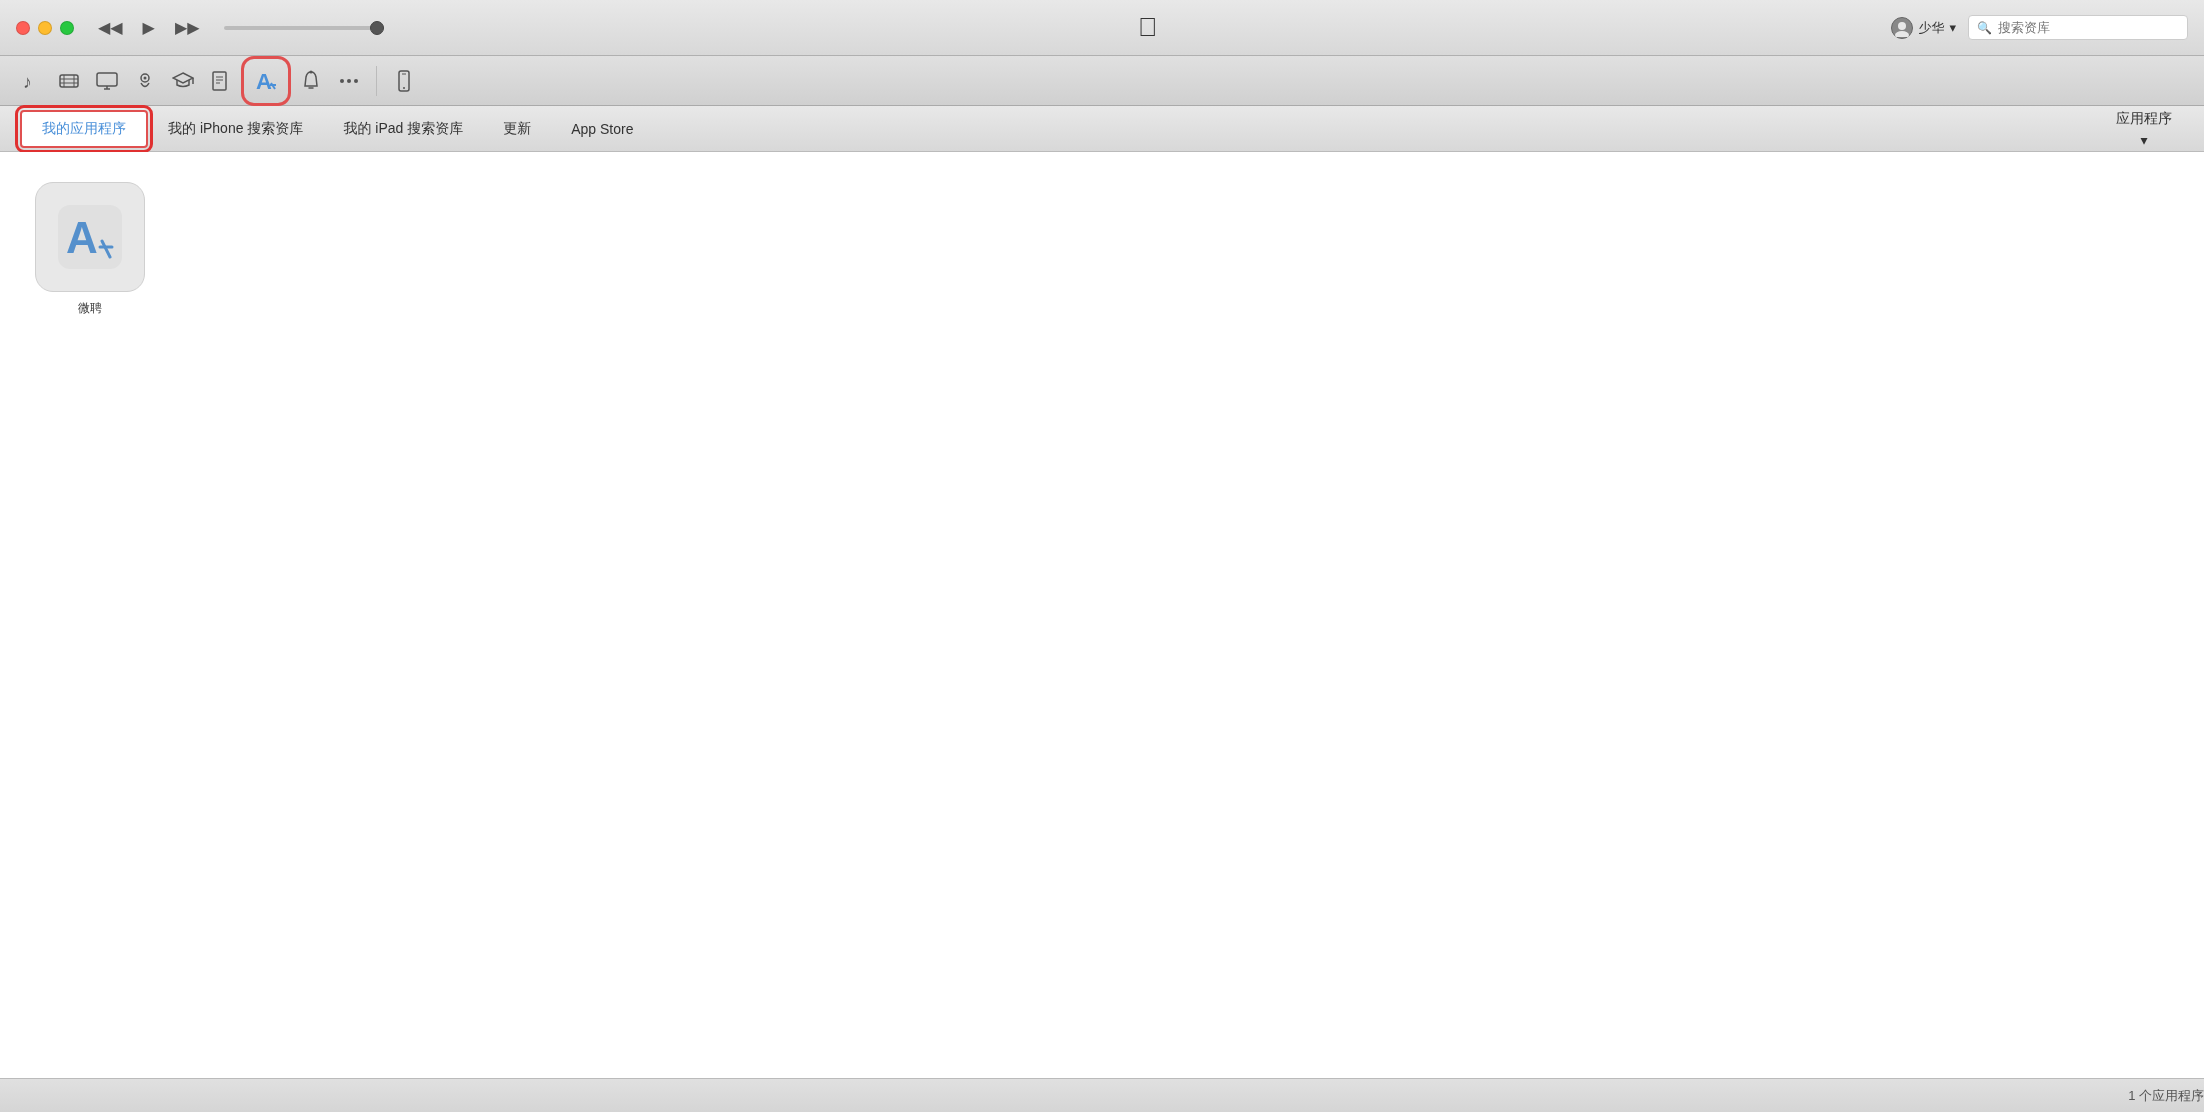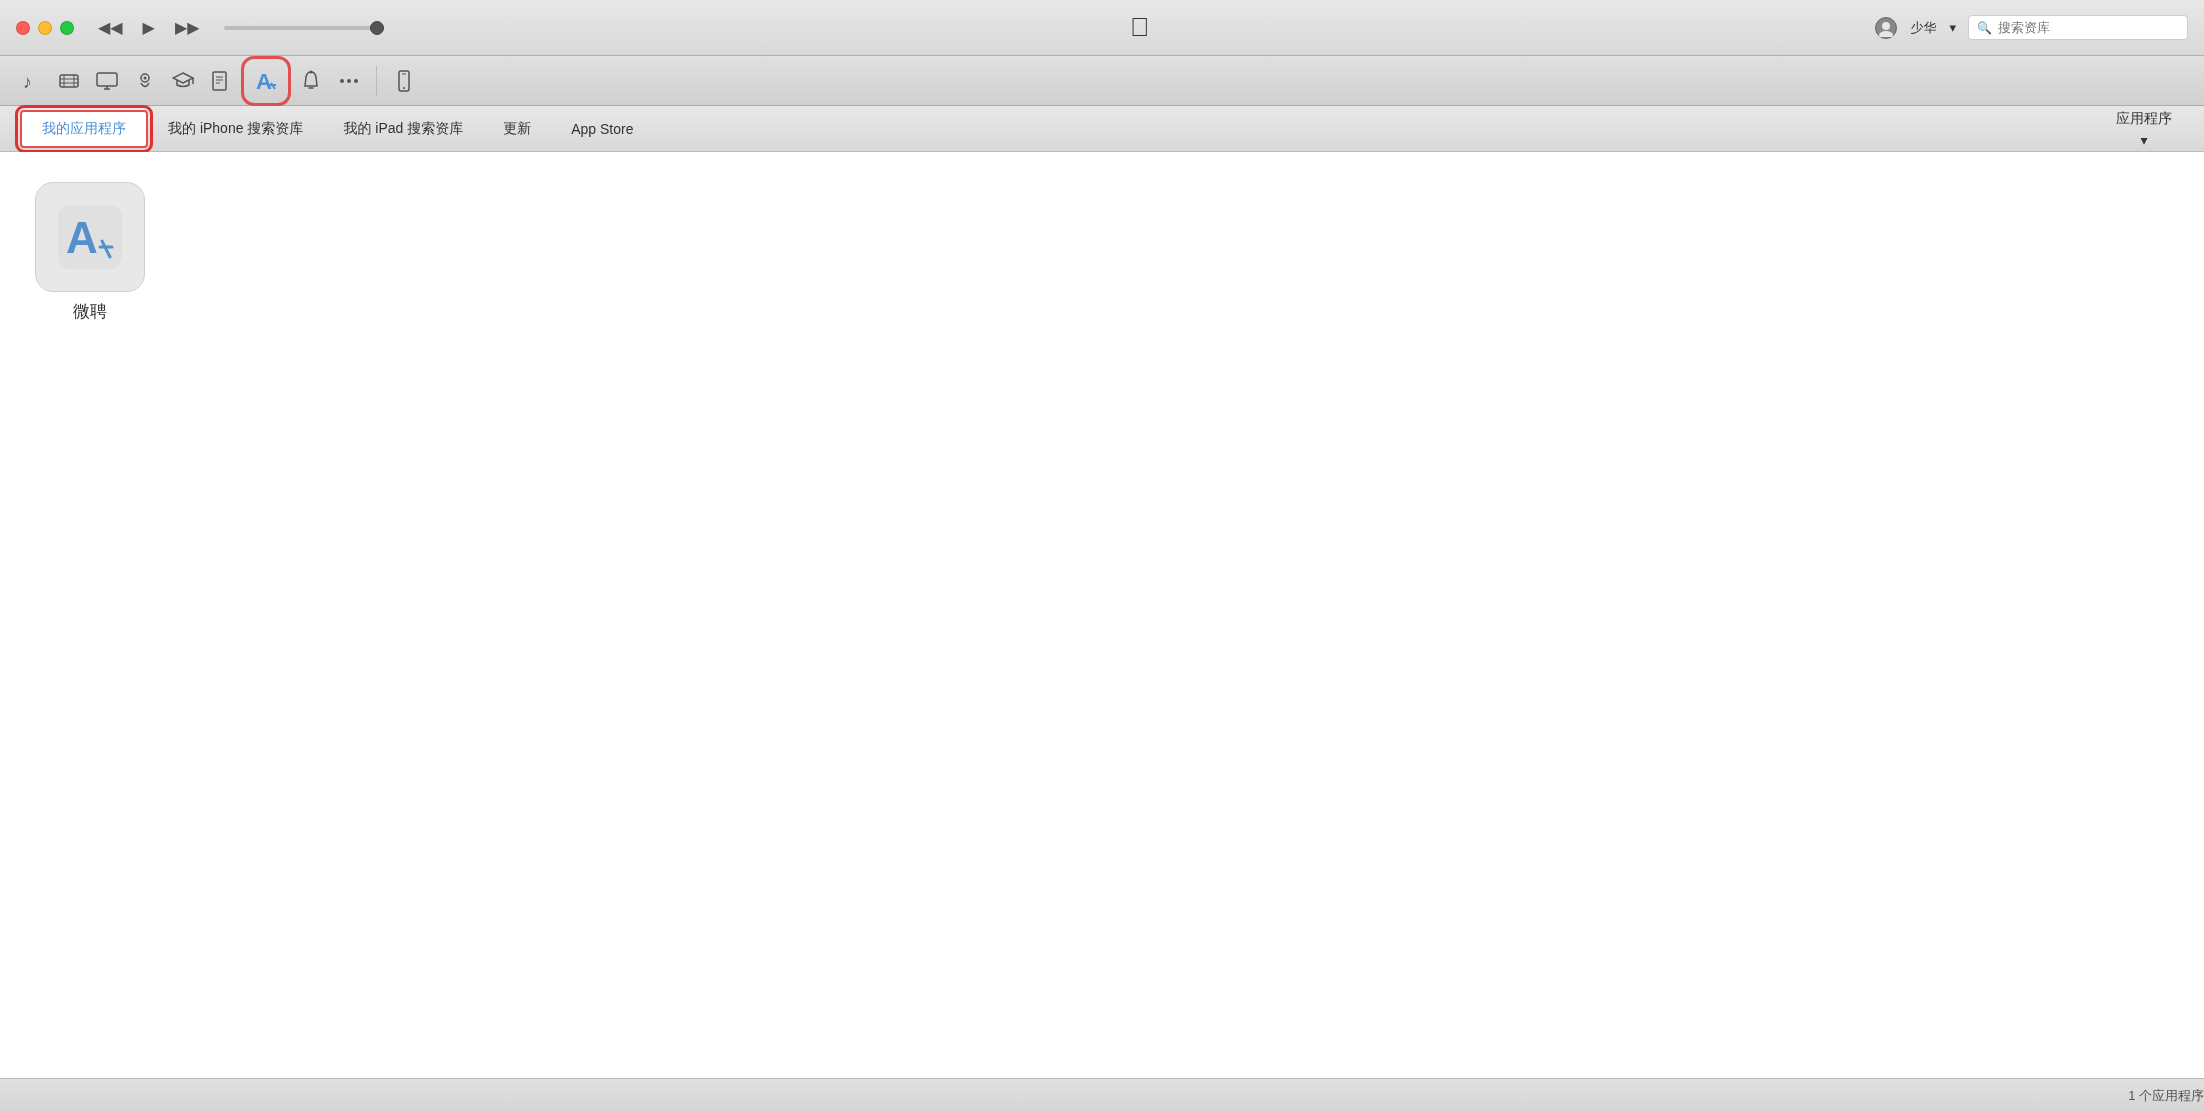--- a/index.html
+++ b/index.html
@@ -91,21 +91,21 @@
     }
 
     .right-controls {
       display: flex;
       align-items: center;
       gap: 12px;
     }
     .user-btn {
       display: flex;
       align-items: center;
-      gap: 13px;
+      gap: 5px;
       background: none;
       border: none;
       cursor: pointer;
       color: #333;
       font-size: 13px;
     }
     .user-icon {
       width: 22px;
       height: 22px;
       border-radius: 50%;
@@ -230,21 +230,21 @@
       width: 110px;
       height: 110px;
       background: #e8e8e8;
       border-radius: 18px;
       display: flex;
       align-items: center;
       justify-content: center;
       border: 1px solid #d0d0d0;
     }
     .app-label {
-      font-size: 17px;
+      font-size: 12px;
       color: #333;
       text-align: center;
     }
 
     
     .status-bar {
       height: 34px;
       background: linear-gradient(to bottom, #e0e0e0, #d5d5d5);
       border-top: 1px solid #bbb;
       display: flex;

